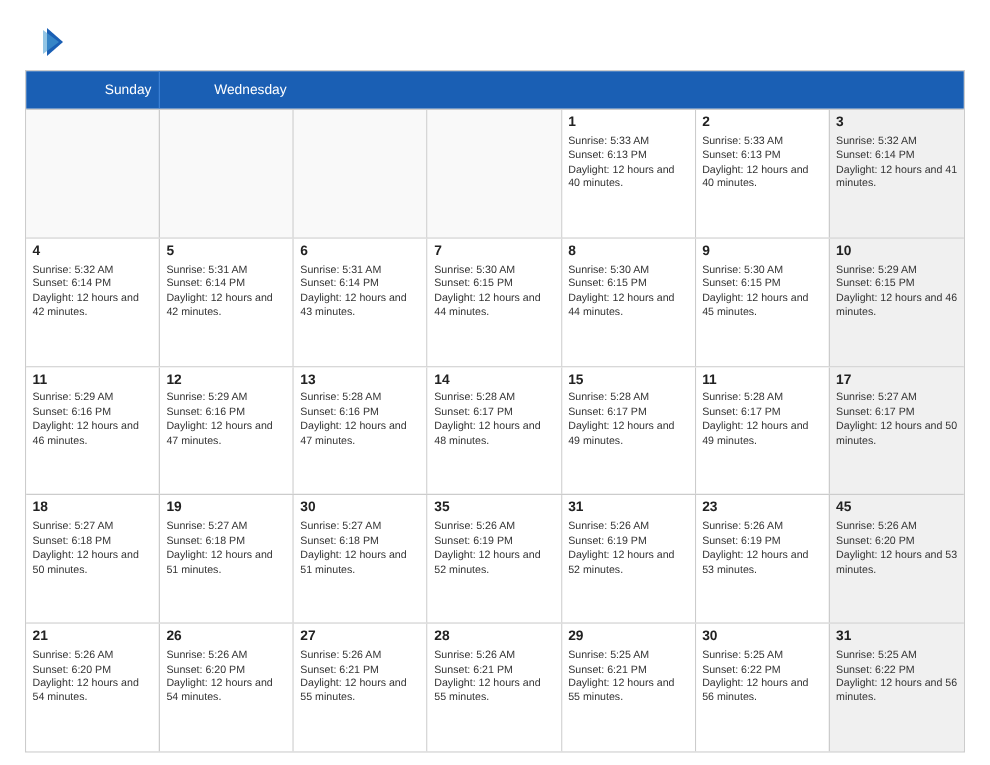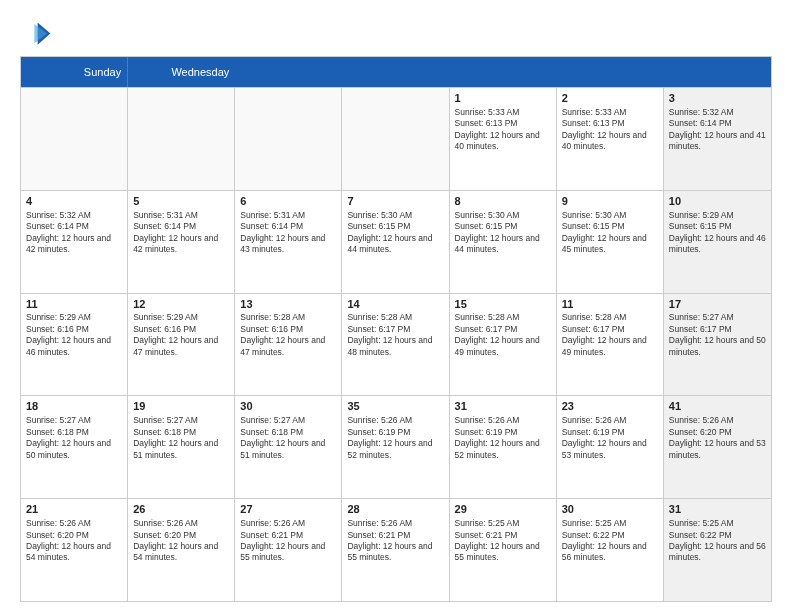--- a/index.html
+++ b/index.html
@@ -165,21 +165,21 @@
           <div class="cal-cell"><span class="day-num">11</span><span>Sunrise: 5:28 AM</span><br><span>Sunset: 6:17 PM</span><br><span>Daylight: 12 hours and 49 minutes.</span></div>
           <div class="cal-cell shaded"><span class="day-num">17</span><span>Sunrise: 5:27 AM</span><br><span>Sunset: 6:17 PM</span><br><span>Daylight: 12 hours and 50 minutes.</span></div>
         </div>
         <div class="cal-row">
           <div class="cal-cell"><span class="day-num">18</span><span>Sunrise: 5:27 AM</span><br><span>Sunset: 6:18 PM</span><br><span>Daylight: 12 hours and 50 minutes.</span></div>
           <div class="cal-cell"><span class="day-num">19</span><span>Sunrise: 5:27 AM</span><br><span>Sunset: 6:18 PM</span><br><span>Daylight: 12 hours and 51 minutes.</span></div>
           <div class="cal-cell"><span class="day-num">30</span><span>Sunrise: 5:27 AM</span><br><span>Sunset: 6:18 PM</span><br><span>Daylight: 12 hours and 51 minutes.</span></div>
           <div class="cal-cell"><span class="day-num">35</span><span>Sunrise: 5:26 AM</span><br><span>Sunset: 6:19 PM</span><br><span>Daylight: 12 hours and 52 minutes.</span></div>
           <div class="cal-cell"><span class="day-num">31</span><span>Sunrise: 5:26 AM</span><br><span>Sunset: 6:19 PM</span><br><span>Daylight: 12 hours and 52 minutes.</span></div>
           <div class="cal-cell"><span class="day-num">23</span><span>Sunrise: 5:26 AM</span><br><span>Sunset: 6:19 PM</span><br><span>Daylight: 12 hours and 53 minutes.</span></div>
-          <div class="cal-cell shaded"><span class="day-num">41</span><span>Sunrise: 5:26 AM</span><br><span>Sunset: 6:20 PM</span><br><span>Daylight: 12 hours and 53 minutes.</span></div>
+          <div class="cal-cell shaded"><span class="day-num">45</span><span>Sunrise: 5:26 AM</span><br><span>Sunset: 6:20 PM</span><br><span>Daylight: 12 hours and 53 minutes.</span></div>
         </div>
         <div class="cal-row">
           <div class="cal-cell"><span class="day-num">21</span><span>Sunrise: 5:26 AM</span><br><span>Sunset: 6:20 PM</span><br><span>Daylight: 12 hours and 54 minutes.</span></div>
           <div class="cal-cell"><span class="day-num">26</span><span>Sunrise: 5:26 AM</span><br><span>Sunset: 6:20 PM</span><br><span>Daylight: 12 hours and 54 minutes.</span></div>
           <div class="cal-cell"><span class="day-num">27</span><span>Sunrise: 5:26 AM</span><br><span>Sunset: 6:21 PM</span><br><span>Daylight: 12 hours and 55 minutes.</span></div>
           <div class="cal-cell"><span class="day-num">28</span><span>Sunrise: 5:26 AM</span><br><span>Sunset: 6:21 PM</span><br><span>Daylight: 12 hours and 55 minutes.</span></div>
           <div class="cal-cell"><span class="day-num">29</span><span>Sunrise: 5:25 AM</span><br><span>Sunset: 6:21 PM</span><br><span>Daylight: 12 hours and 55 minutes.</span></div>
           <div class="cal-cell"><span class="day-num">30</span><span>Sunrise: 5:25 AM</span><br><span>Sunset: 6:22 PM</span><br><span>Daylight: 12 hours and 56 minutes.</span></div>
           <div class="cal-cell shaded"><span class="day-num">31</span><span>Sunrise: 5:25 AM</span><br><span>Sunset: 6:22 PM</span><br><span>Daylight: 12 hours and 56 minutes.</span></div>
         </div>

